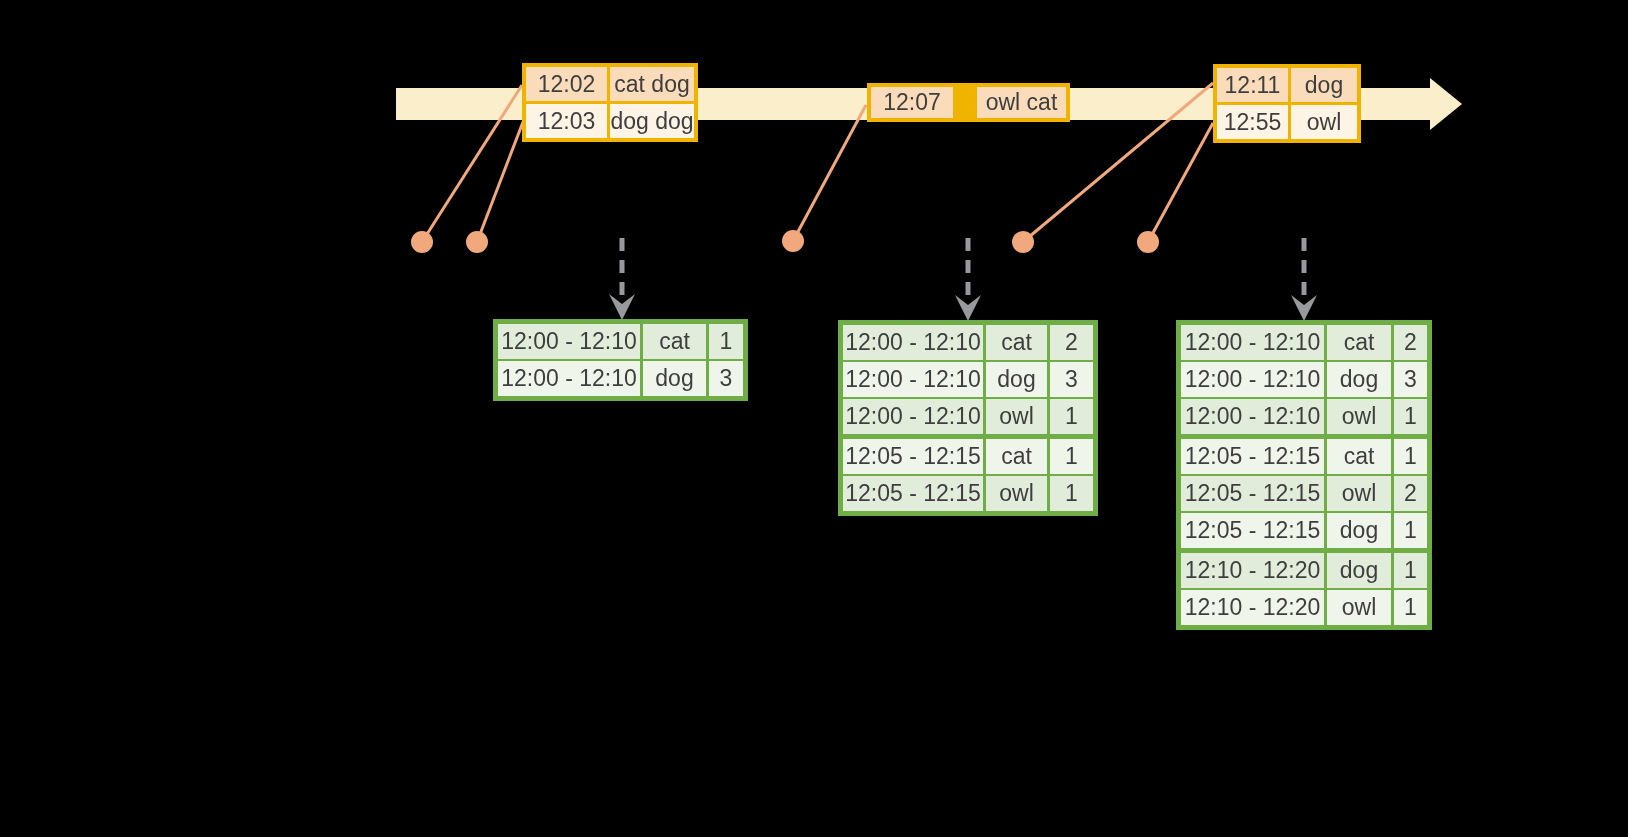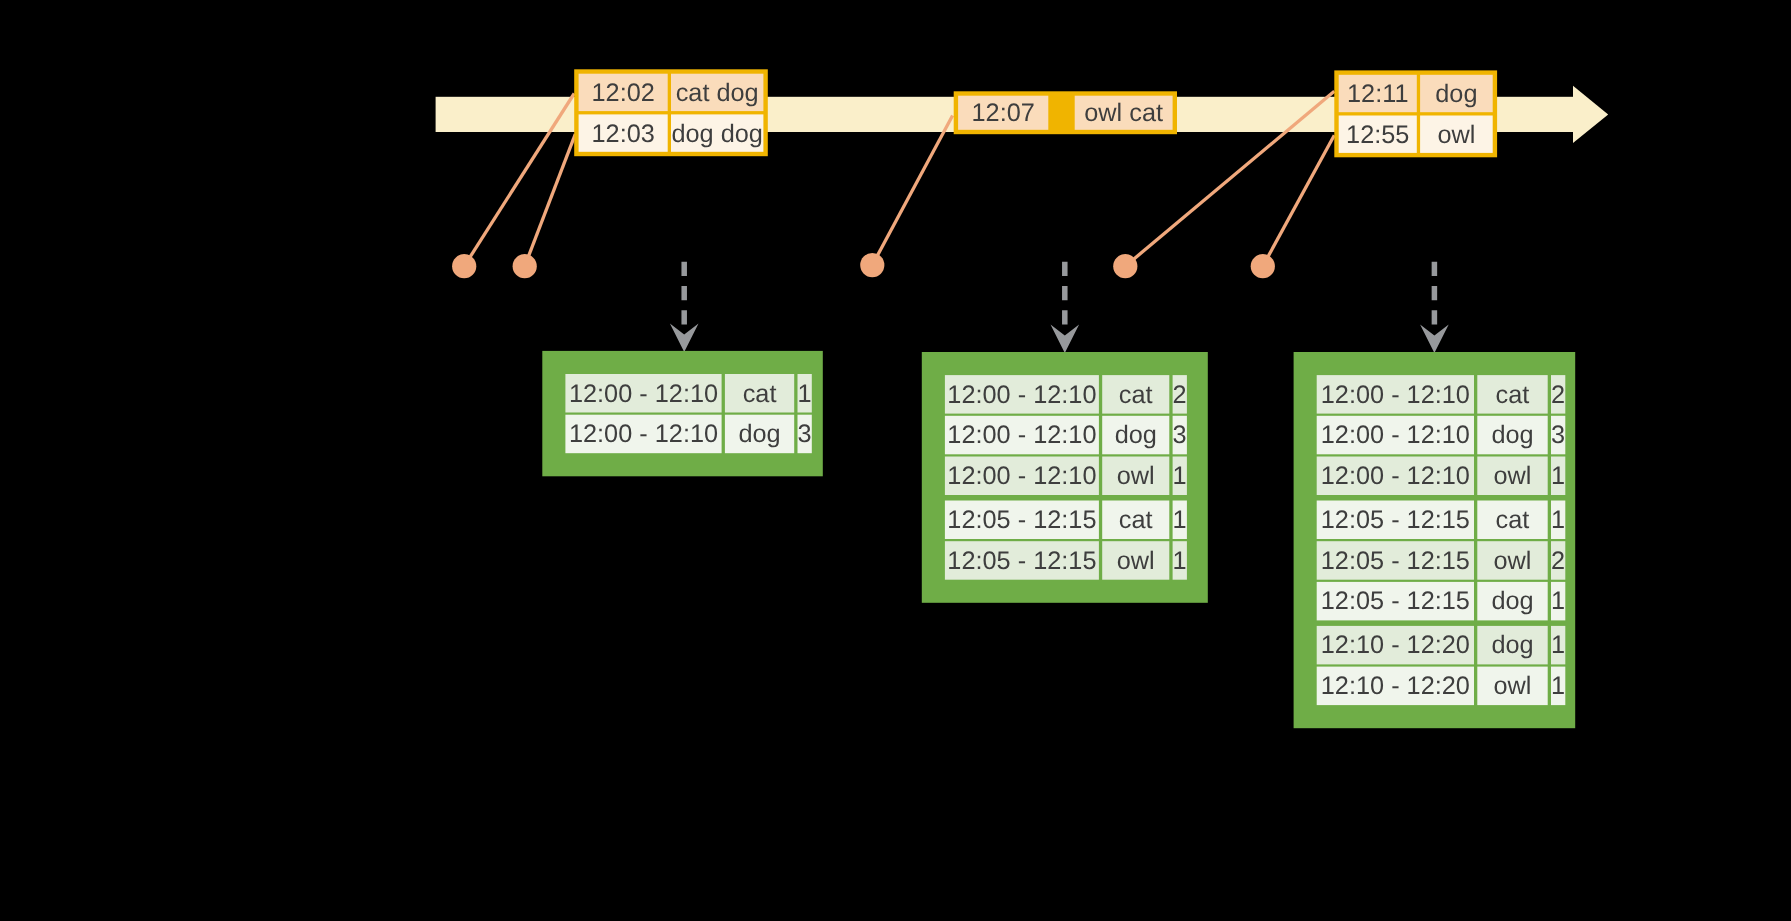--- a/index.html
+++ b/index.html
@@ -27,21 +27,21 @@
   .erow{display:grid;column-gap:3px;}
   .e0 .erow{grid-template-columns:81px 1fr;}
   .e1 .erow{grid-template-columns:82px 1fr;gap:24px;}
   .e2 .erow{grid-template-columns:71px 1fr;}
   .erow .cell{height:34px;display:flex;align-items:center;justify-content:center;
     font-size:23px;color:var(--text);white-space:nowrap;}
   .e1 .erow .cell{height:31px;}
   .erow.edark .cell{background:var(--peach);}
   .erow.elight .cell{background:var(--cream);}
   
-  .rtable{position:absolute;background:var(--green);padding:21px;box-sizing:border-box;}
+  .rtable{position:absolute;background:var(--green);padding:5px;box-sizing:border-box;}
   .r0{left:493px;top:319px;width:255px;}
   .r1{left:838px;top:320px;width:260px;}
   .r2{left:1176px;top:320px;width:256px;}
   .rrow{display:grid;column-gap:3px;}
   .r0 .rrow{grid-template-columns:142px 63px 1fr;}
   .r1 .rrow{grid-template-columns:140px 61px 1fr;}
   .r2 .rrow{grid-template-columns:143px 64px 1fr;}
   .rrow .cell{height:35px;display:flex;align-items:center;justify-content:center;
     font-size:23px;color:var(--text);white-space:nowrap;}
   .rrow.thin{margin-top:2px;}

